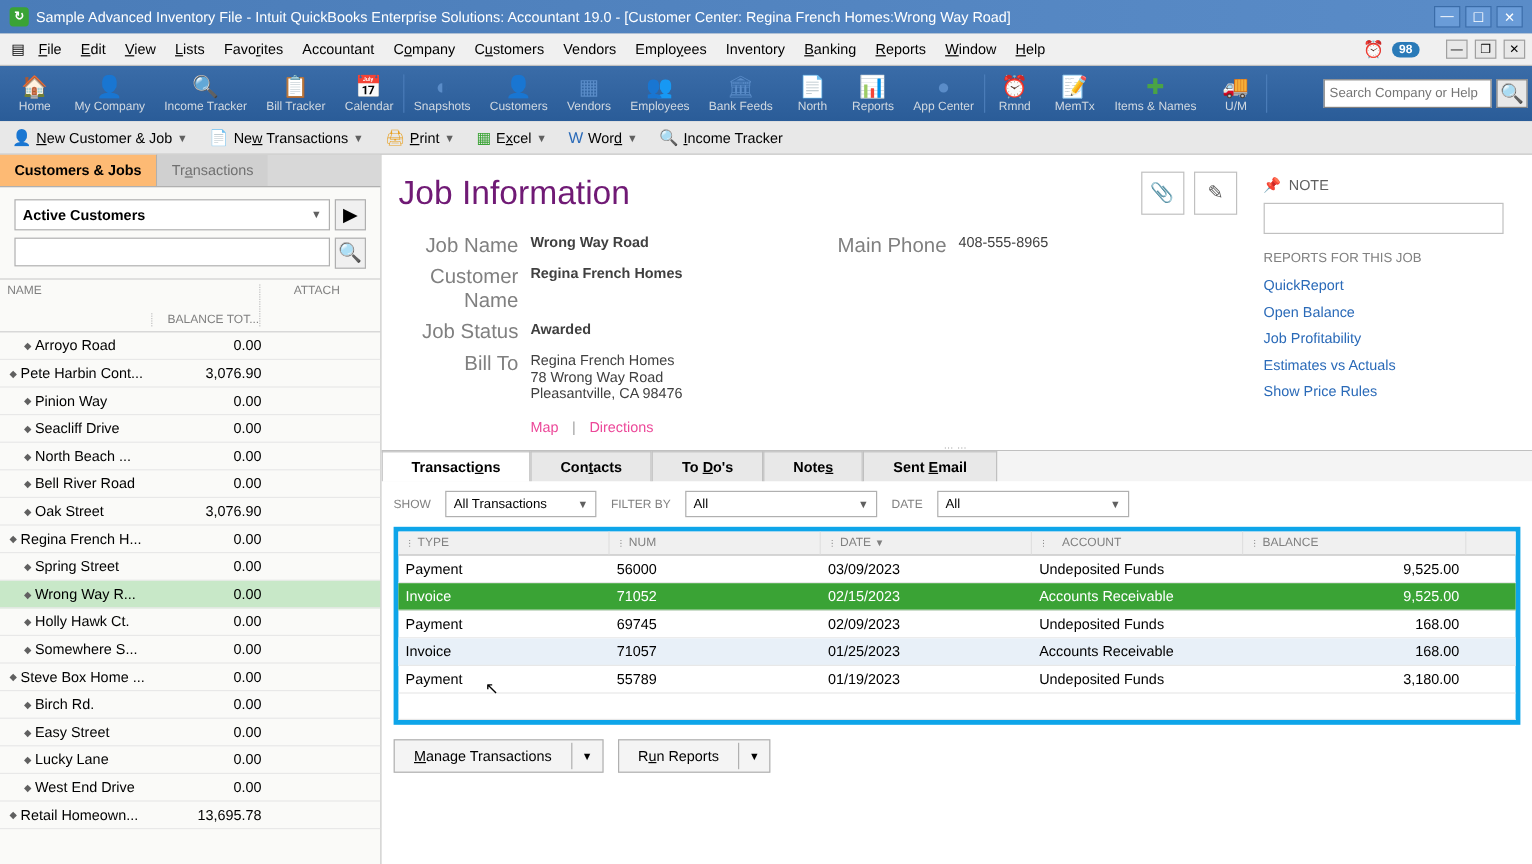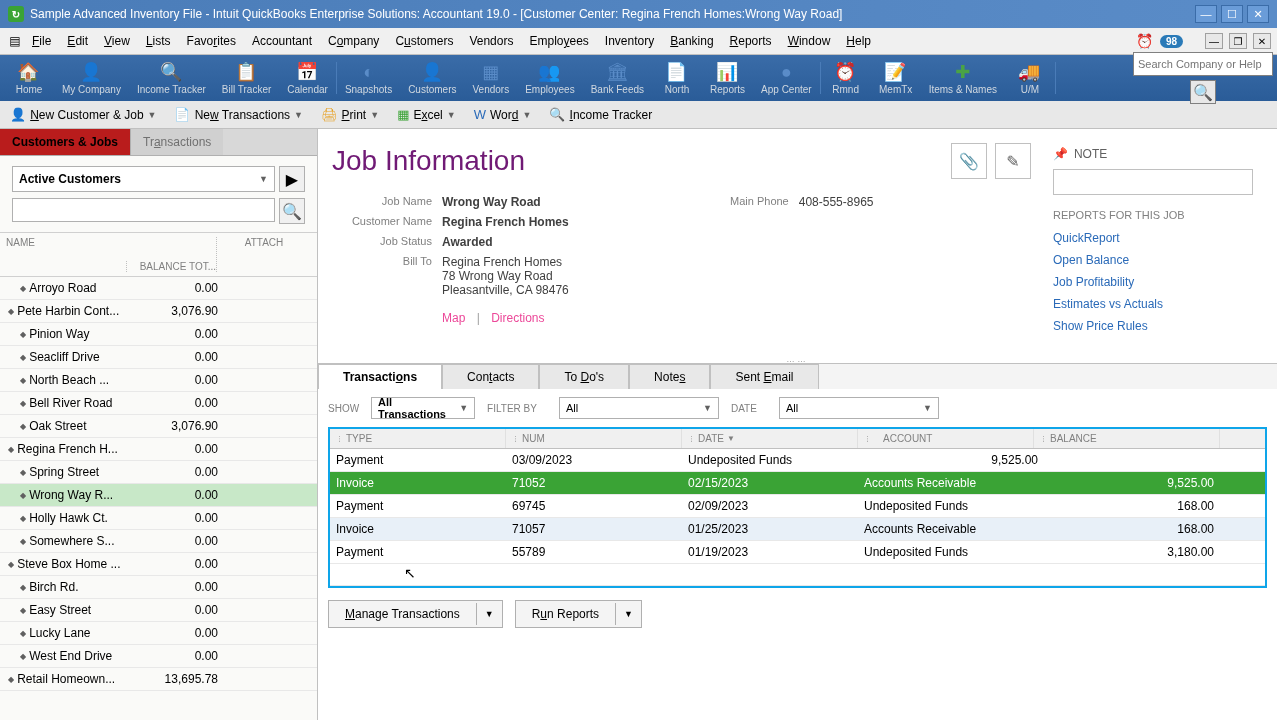--- a/index.html
+++ b/index.html
@@ -20,39 +20,39 @@
 .menu-item u { text-decoration: underline; }
 .inner-win-btn { width: 18px; height: 16px; border: 1px solid #a0a0a0; background: #e8e8e8; display: inline-flex; align-items: center; justify-content: center; font-size: 10px; cursor: pointer; }
 .badge { background: #2a7ab8; color: white; padding: 1px 6px; border-radius: 8px; font-size: 10px; font-weight: bold; }
 .clock-icon { color: #2a7ab8; font-size: 14px; }
 
 
 .toolbar { background: linear-gradient(to bottom, #3a6ca8, #2a5c98); height: 46px; display: flex; align-items: center; padding: 0 4px; gap: 0; }
 .tool-btn { display: flex; flex-direction: column; align-items: center; justify-content: center; color: #d0d8e0; font-size: 10px; padding: 2px 8px; cursor: pointer; min-width: 50px; }
 .tool-icon { font-size: 18px; color: #5a8cc8; margin-bottom: 1px; }
 .tool-icon.green { color: #4aa345; }
-.search-box { margin-left: auto; display: flex; align-items: center; gap: 4px; flex-direction: column; }
+.search-box { margin-left: auto; display: flex; align-items: center; gap: 4px; }
 .search-box input { width: 140px; height: 24px; border: 1px solid #808080; padding: 0 4px; font-size: 11px; }
 .search-btn { width: 26px; height: 24px; border: 1px solid #808080; background: #e8e8e8; cursor: pointer; display: inline-flex; align-items: center; justify-content: center; }
 
 
 .action-bar { background: #e8e8e8; height: 28px; display: flex; align-items: center; padding: 0 10px; gap: 18px; border-bottom: 1px solid #c0c0c0; font-size: 12px; }
 .action-item { display: flex; align-items: center; gap: 4px; cursor: pointer; }
 .action-item u { text-decoration: underline; }
 .action-icon { font-size: 13px; }
 .drop-arrow { font-size: 9px; color: #606060; }
 
 
 .main { display: flex; height: 591px; }
 
 
 .left-panel { width: 318px; background: #fafaf8; border-right: 1px solid #c0c0c0; display: flex; flex-direction: column; }
 .left-tabs { display: flex; background: #d8d8d8; border-bottom: 1px solid #b0b0b0; }
 .left-tab { padding: 6px 12px; font-size: 12px; cursor: pointer; }
-.left-tab.active { background: #b91c1c; font-weight: bold; border-right: 1px solid #b0b0b0; }
+.left-tab.active { background: #fdba74; font-weight: bold; border-right: 1px solid #b0b0b0; }
 .left-tab.inactive { background: #d0d0d0; color: #707070; }
 .filter-row { padding: 10px 12px 6px; display: flex; gap: 4px; }
 .filter-select { flex: 1; height: 26px; border: 1px solid #b0b0b0; padding: 0 6px; font-size: 12px; font-weight: bold; display: flex; align-items: center; justify-content: space-between; background: white; }
 .filter-arrow-btn { width: 26px; height: 26px; border: 1px solid #b0b0b0; background: #f0f0f0; cursor: pointer; display: inline-flex; align-items: center; justify-content: center; }
 .search-row { padding: 0 12px 8px; display: flex; gap: 4px; }
 .search-row input { flex: 1; height: 24px; border: 1px solid #b0b0b0; padding: 0 4px; }
 .cust-header { display: flex; border-top: 1px solid #d0d0d0; border-bottom: 1px solid #d0d0d0; font-size: 10px; color: #808080; padding: 4px 6px; }
 .ch-name { width: 120px; }
 .ch-bal { width: 90px; text-align: right; margin-top: 24px; }
 .ch-att { flex: 1; text-align: center; }
@@ -69,52 +69,52 @@
 .right-panel { flex: 1; display: flex; flex-direction: column; background: white; }
 .info-top { display: flex; padding: 14px 14px 6px; gap: 12px; }
 .info-main { flex: 1; }
 .info-header { display: flex; align-items: center; justify-content: space-between; margin-bottom: 16px; }
 .info-title { font-size: 28px; color: #701a75; font-weight: normal; }
 .info-actions { display: flex; gap: 8px; }
 .icon-btn { width: 36px; height: 36px; border: 1px solid #c0c0c0; background: white; cursor: pointer; display: inline-flex; align-items: center; justify-content: center; font-size: 16px; color: #606060; }
 .info-grid { display: flex; gap: 20px; font-size: 12px; }
 .info-col1 { display: flex; flex-direction: column; gap: 6px; }
 .info-row { display: flex; gap: 10px; }
-.info-label { width: 100px; text-align: right; color: #808080; font-size: 11px; }
+.info-label { width: 100px; text-align: right; color: #808080; font-size: 17px; }
 .info-value { font-weight: bold; color: #404040; }
 .info-value.normal { font-weight: normal; }
 .info-col2 { display: flex; flex-direction: column; gap: 6px; margin-left: 100px; }
 .map-links { margin-top: 14px; margin-left: 110px; font-size: 12px; }
 .map-links a { color: #ec4899; text-decoration: none; cursor: pointer; }
 .map-sep { color: #a0a0a0; margin: 0 8px; }
 
 
 .side-panel { width: 220px; padding: 4px 10px 10px; font-size: 12px; }
 .note-header { display: flex; align-items: center; gap: 6px; color: #606060; font-size: 12px; margin-bottom: 8px; }
 .note-box { width: 100%; height: 26px; border: 1px solid #c0c0c0; margin-bottom: 14px; }
 .reports-title { color: #808080; font-size: 11px; margin-bottom: 10px; }
 .report-link { color: #2a6ab8; cursor: pointer; margin-bottom: 8px; }
 
 
 .splitter { height: 6px; text-align: center; color: #a0a0a0; font-size: 8px; letter-spacing: 3px; }
 
 
 .bottom-section { border-top: 1px solid #c0c0c0; display: flex; flex-direction: column; flex: 1; }
 .bottom-tabs { display: flex; background: #f4f4f4; }
-.btab { padding: 5px 24px; font-size: 12px; border: 1px solid #c0c0c0; border-bottom: none; cursor: pointer; background: #e8e8e8; }
+.btab { padding: 5px 24px; font-size: 12px; border: 1px solid #c0c0c0; border-bottom: none; cursor: pointer; background: #e8e8e8; font-weight: bold; }
 .btab.active { background: white; font-weight: bold; border-top: 1px solid #c0c0c0; }
 .btab u { text-decoration: underline; }
 .filter-bar { display: flex; align-items: center; gap: 12px; padding: 8px 10px; font-size: 11px; }
 .fb-label { color: #808080; font-size: 10px; }
 .fb-select { height: 22px; border: 1px solid #b0b0b0; padding: 0 6px; font-size: 11px; display: flex; align-items: center; justify-content: space-between; background: white; }
-.fb-select.w1 { width: 104px; font-weight: bold; }
-.fb-select.w2 { width: 160px; margin-left: 10px; }
-
-
-.txn-table { border: 2px solid #0ea5e9; margin: 0 10px; font-size: 12px; }
+.fb-select.w1 { width: 126px; }
+.fb-select.w2 { width: 160px; }
+
+
+.txn-table { border: 4px solid #0ea5e9; margin: 0 10px; font-size: 12px; }
 .txn-header { display: flex; background: #f0f0f0; border-bottom: 1px solid #c0c0c0; }
 .txn-th { padding: 4px 6px; font-size: 10px; color: #808080; border-right: 1px solid #e0e0e0; display: flex; align-items: center; gap: 3px; }
 .txn-row { display: flex; border-bottom: 1px solid #e8e8e8; cursor: pointer; }
 .txn-row.selected { background: #3aa335; color: white; }
 .txn-row.alt { background: #e8f0f8; }
 .txn-td { padding: 4px 6px; }
 .tc-type { width: 176px; }
 .tc-num { width: 176px; }
 .tc-date { width: 176px; }
 .tc-acct { width: 176px; gap: 12px; }
@@ -492,20 +492,21 @@
               <span>ACCOUNT</span>
             </div>
           <div class="txn-th tc-amt">
               <span style="font-size:7px">⋮</span>
               <span>BALANCE</span>
             </div>
         </div>
         <div id="txn-rows">
             <div class="txn-row">
               <div class="txn-td tc-type">Payment</div>
+              <div class="txn-td tc-num">56000</div>
               <div class="txn-td tc-date">03/09/2023</div>
               <div class="txn-td tc-acct">Undeposited Funds</div>
               <div class="txn-td tc-amt">9,525.00</div>
             </div>
             <div class="txn-row selected">
               <div class="txn-td tc-type">Invoice</div>
               <div class="txn-td tc-num">71052</div>
               <div class="txn-td tc-date">02/15/2023</div>
               <div class="txn-td tc-acct">Accounts Receivable</div>
               <div class="txn-td tc-amt">9,525.00</div>

